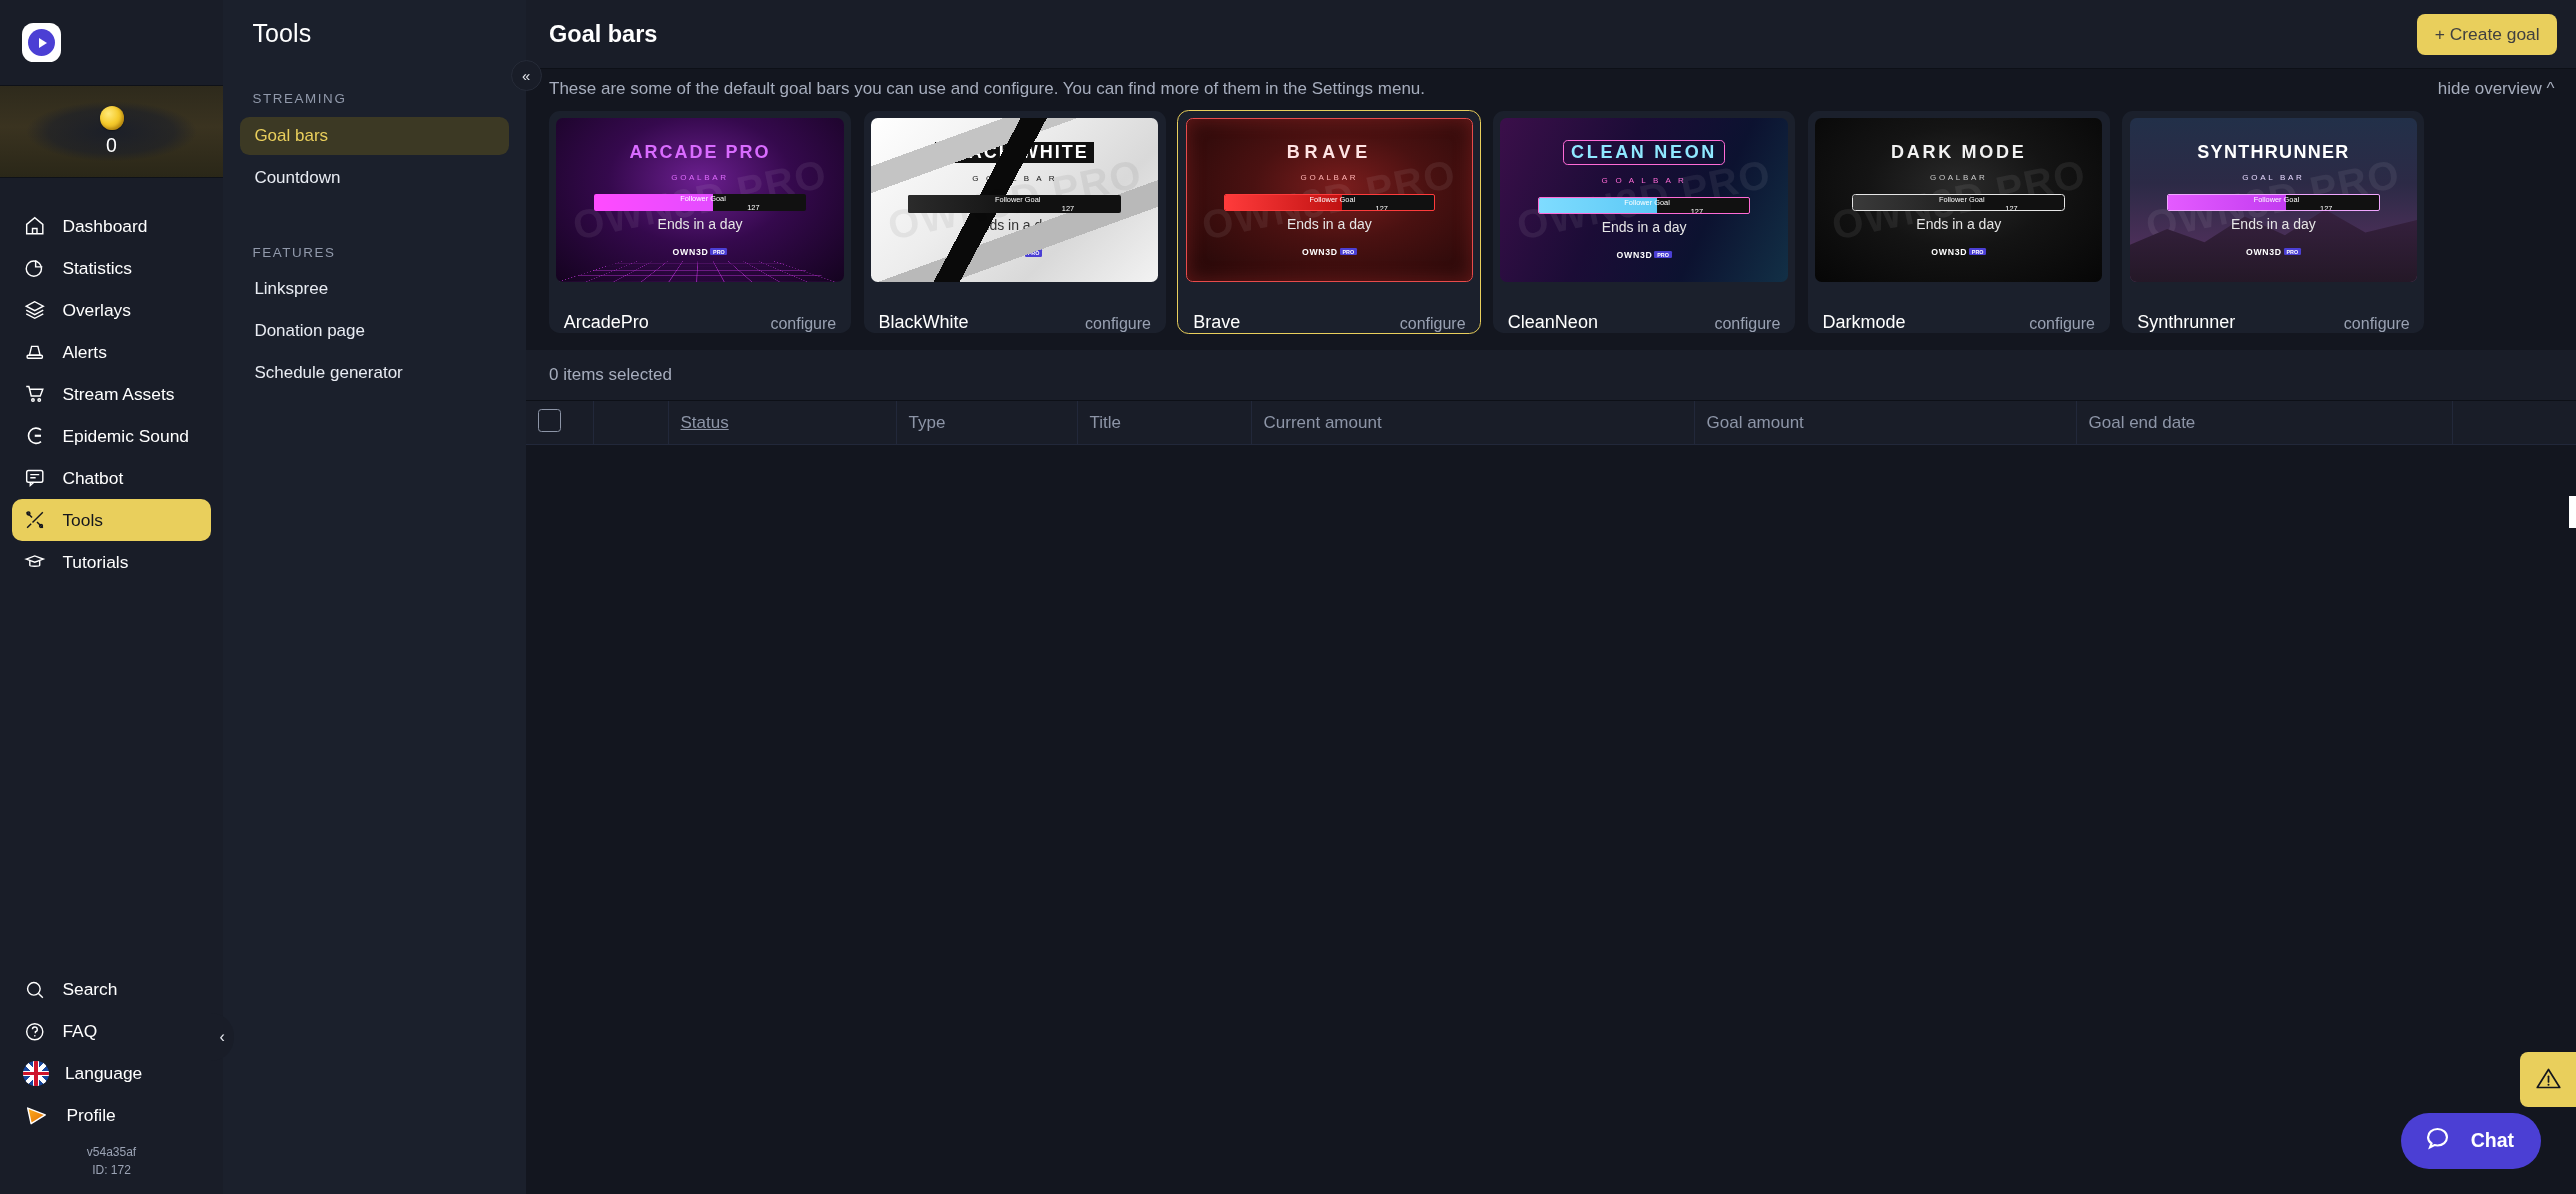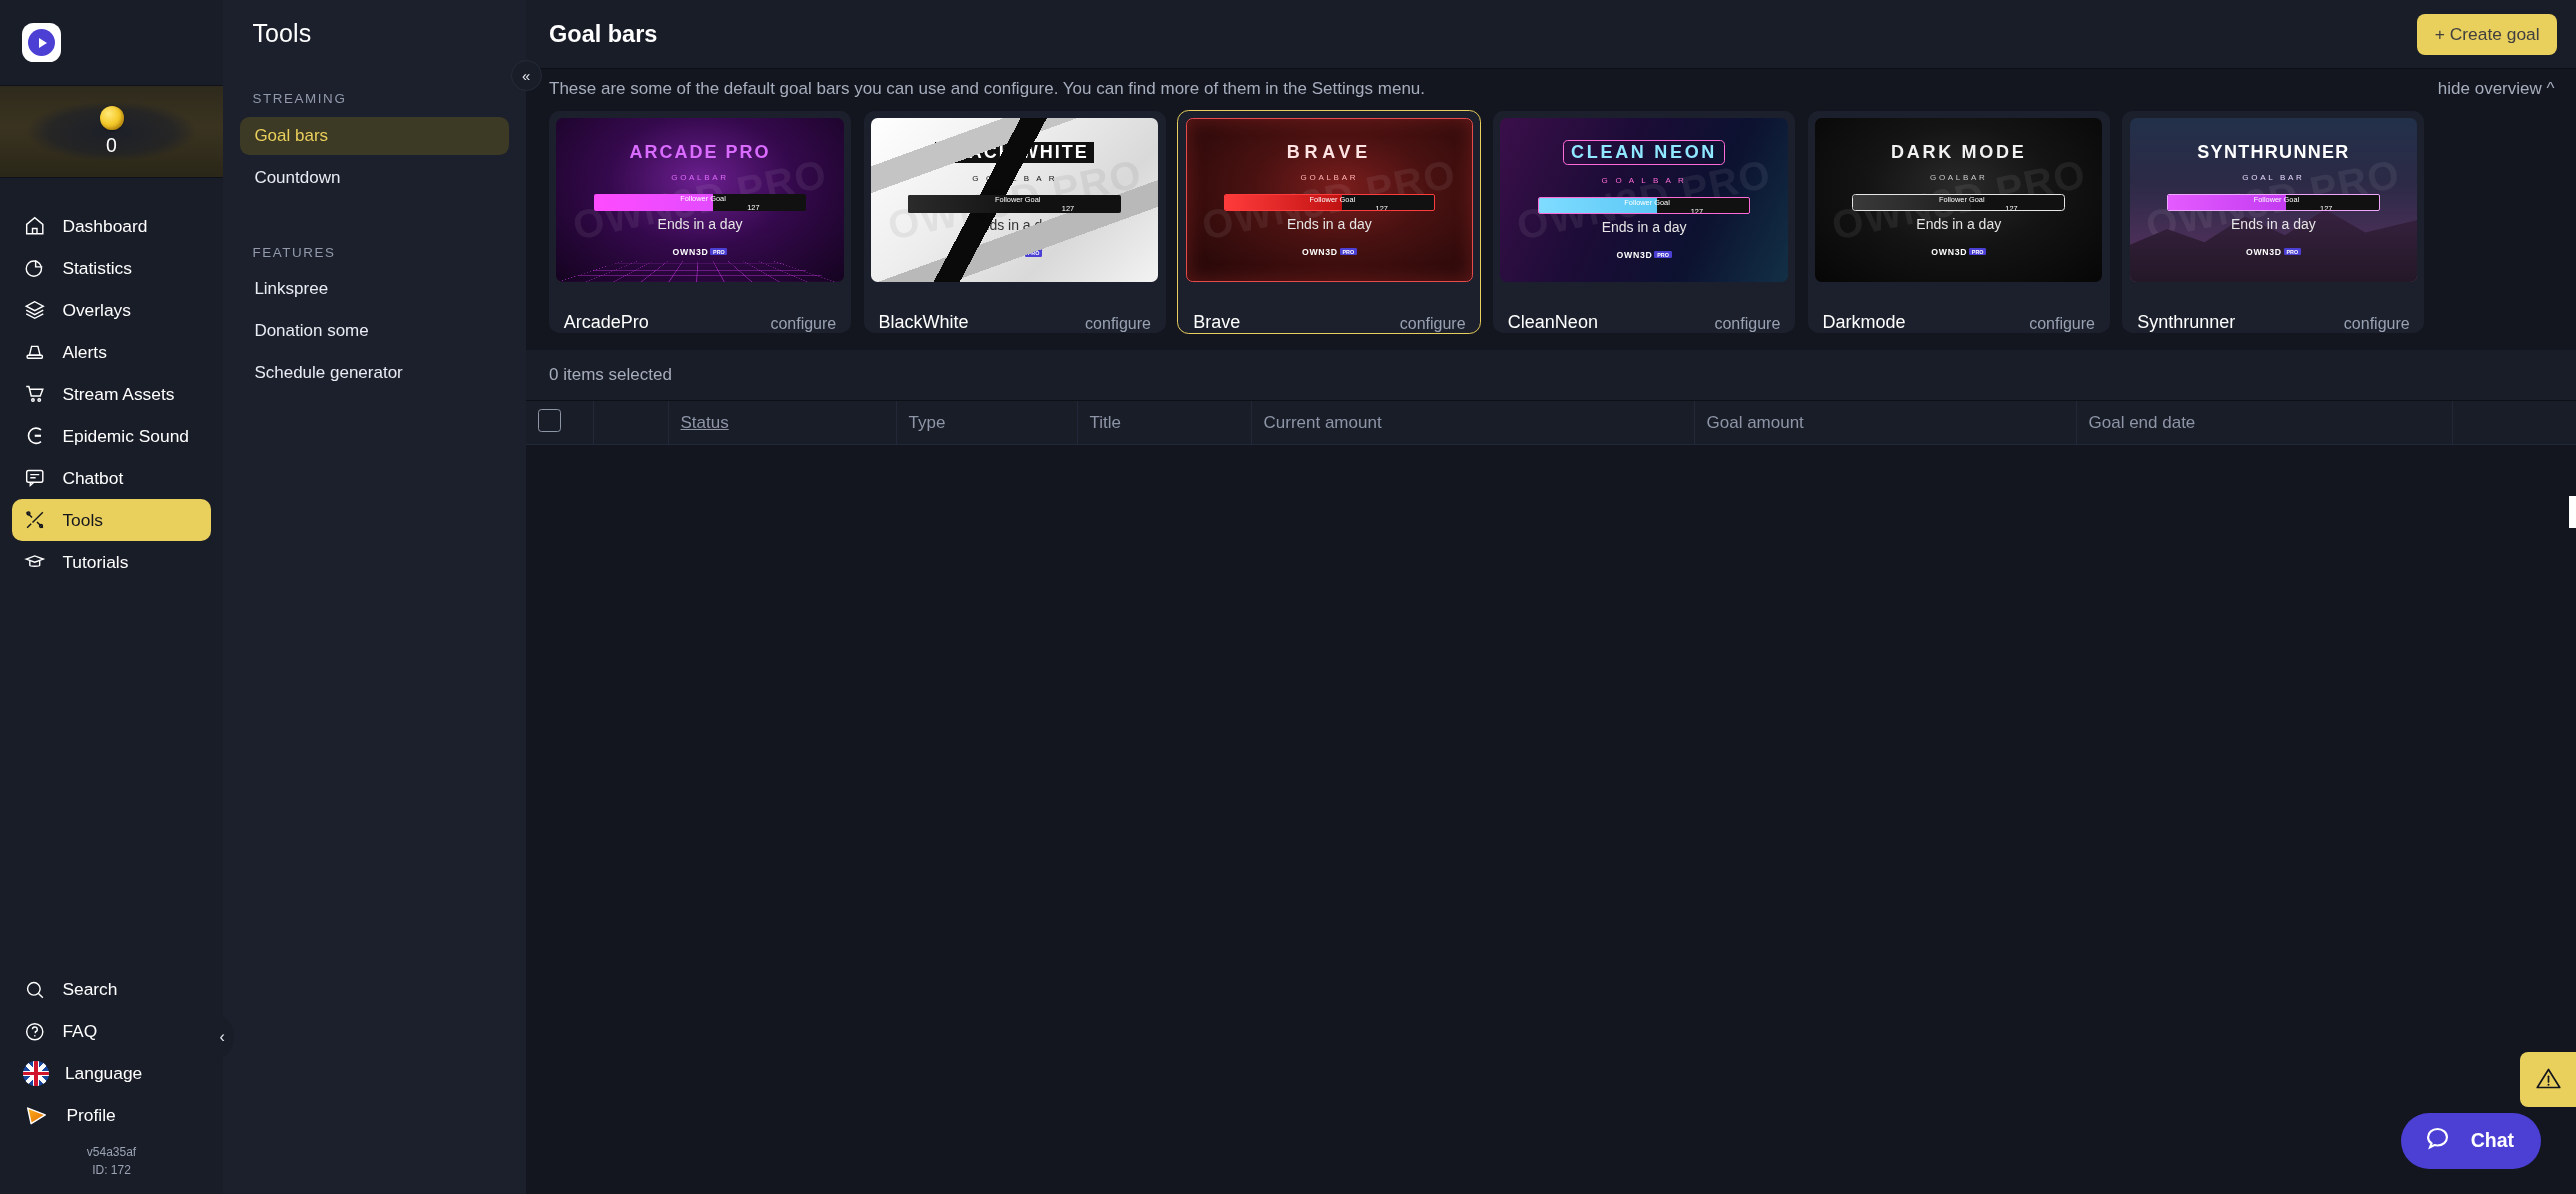--- a/index.html
+++ b/index.html
@@ -439,21 +439,21 @@
     </div>
     <div class="tools-item">
       <span>Countdown</span>
     </div>
 
     <div class="tools-group features">FEATURES</div>
     <div class="tools-item">
       <span>Linkspree</span>
     </div>
     <div class="tools-item">
-      <span>Donation some</span>
+      <span>Donation page</span>
     </div>
     <div class="tools-item">
       <span>Schedule generator</span>
     </div>
   </aside>
 
   <main class="main">
 
     <div class="panel-collapse">
       <span>«</span>

